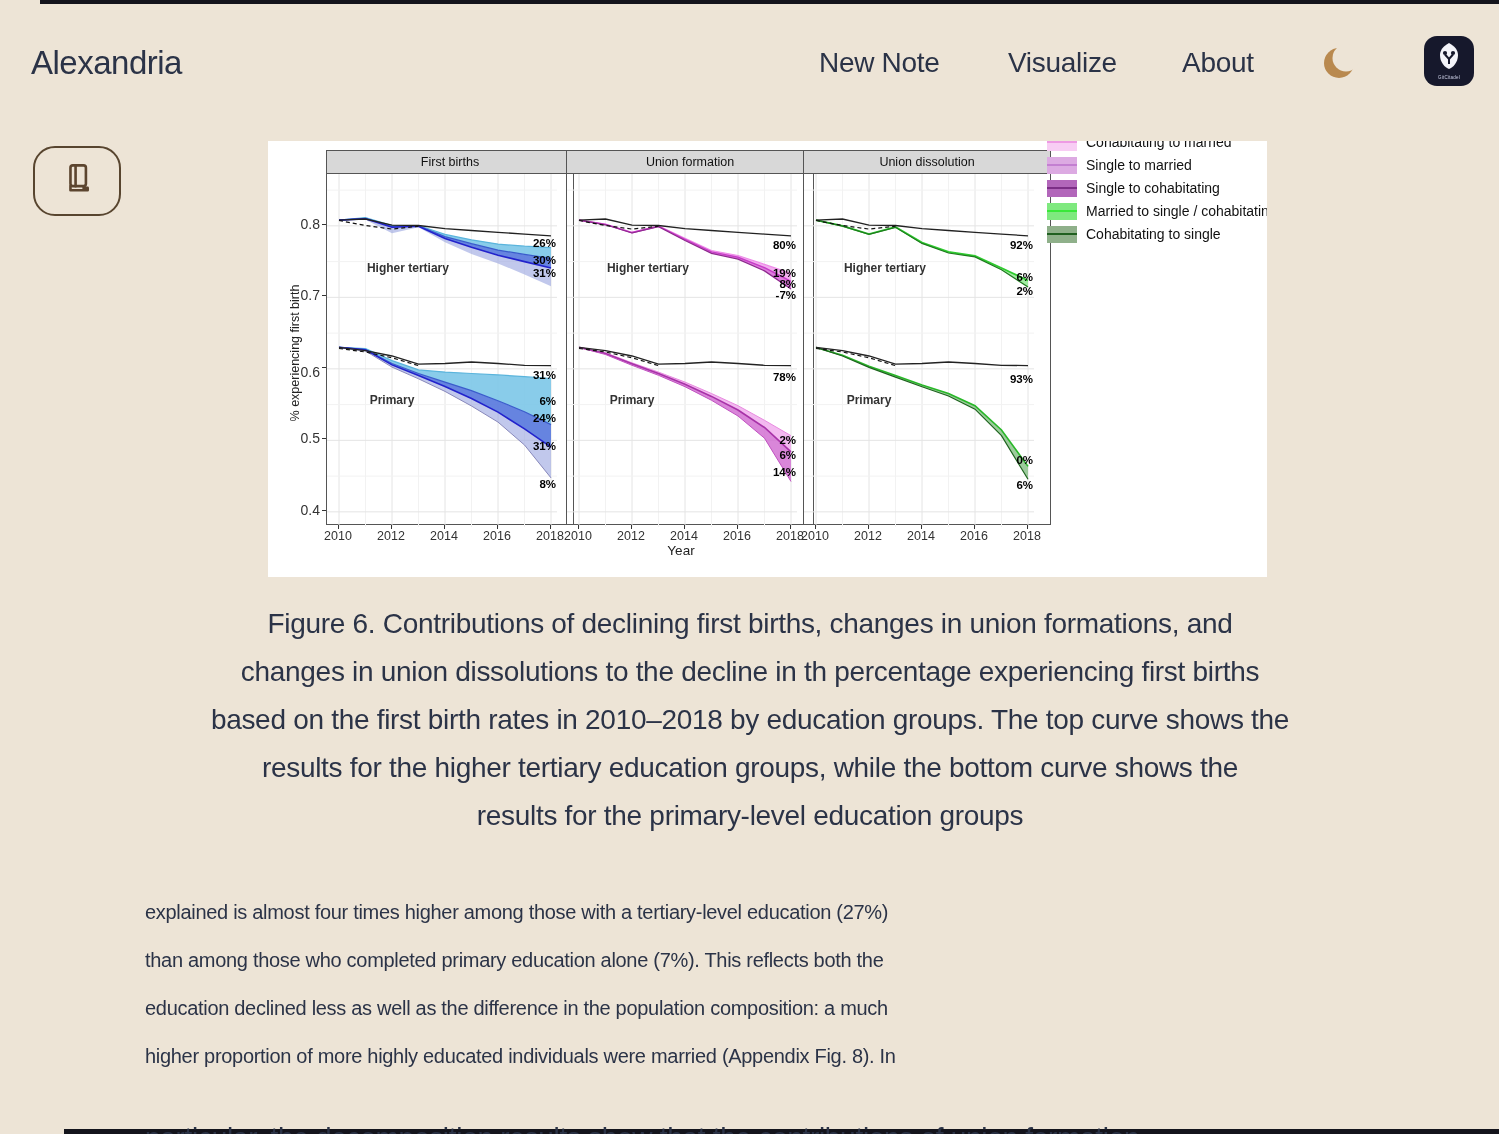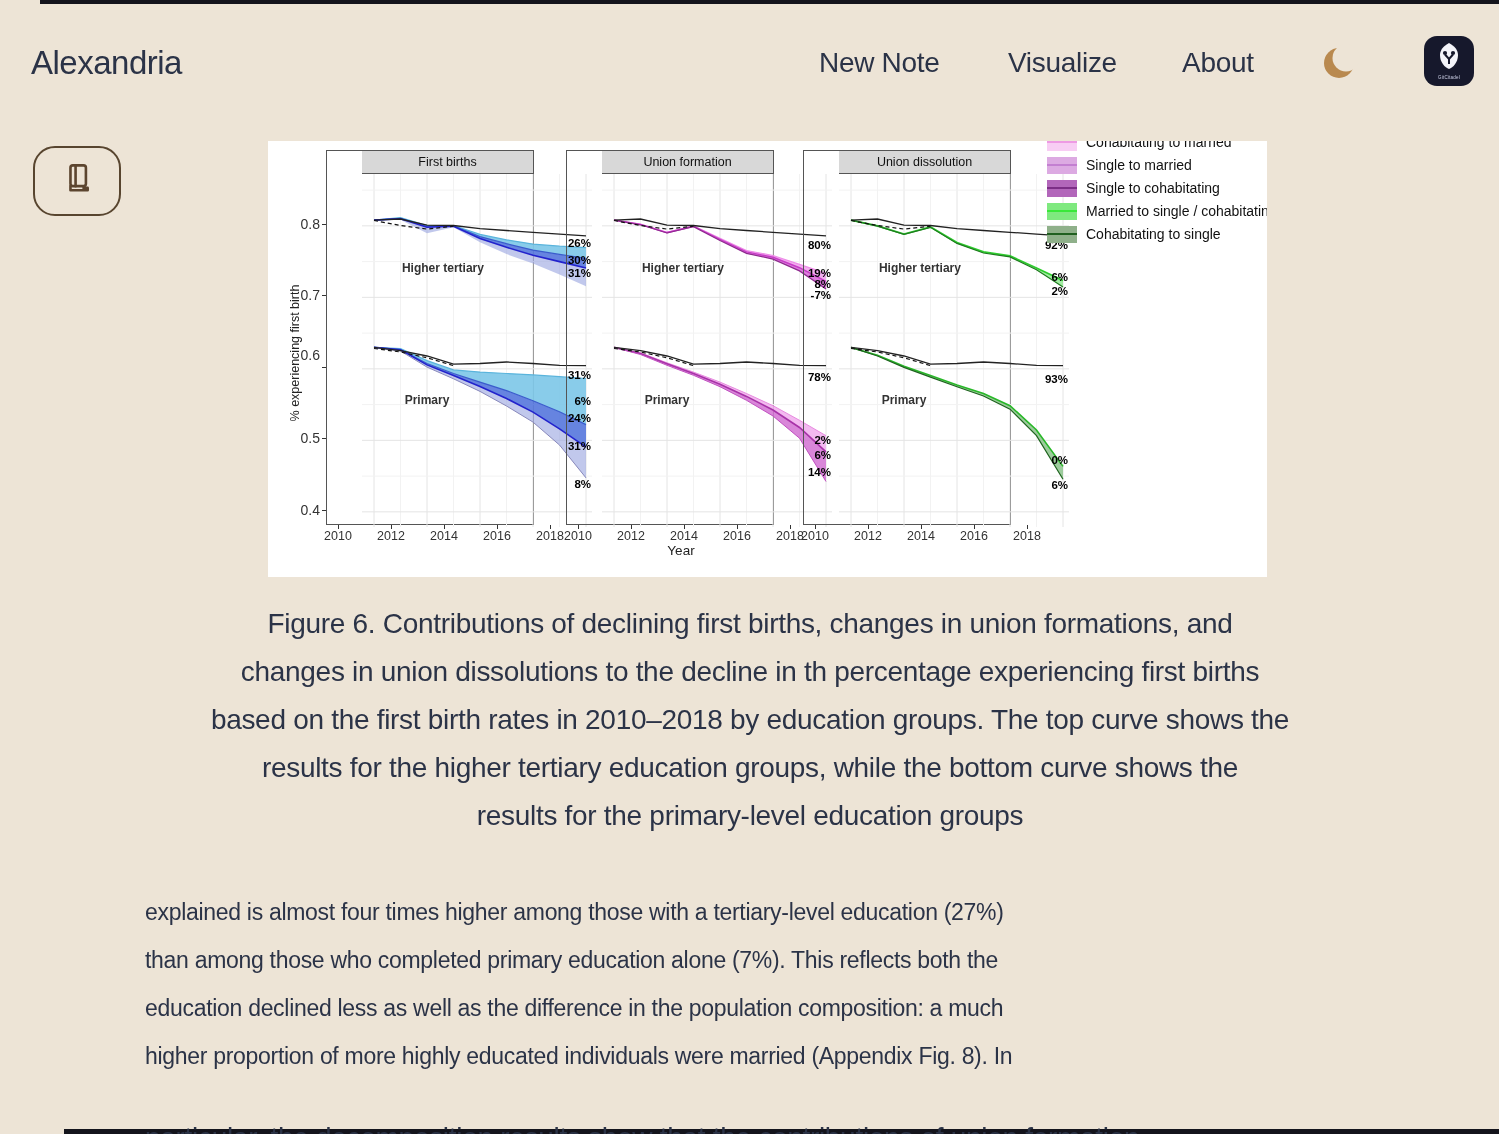--- a/index.html
+++ b/index.html
@@ -22,41 +22,41 @@
   .badge-btn{position:absolute;left:1424px;top:36px;width:50px;height:50px;border-radius:13px;
     background:#16182c;cursor:pointer;display:flex;flex-direction:column;align-items:center;justify-content:center;}
   .badge-label{color:#cfd2e8;font-size:4.5px;margin-top:1px;letter-spacing:0.2px;}
 
   
   .reader-btn{position:absolute;left:33px;top:146px;width:84px;height:66px;border:2.5px solid #58452f;
     border-radius:22px;background:transparent;display:flex;align-items:center;justify-content:center;cursor:pointer;}
 
   
   .figure{position:absolute;left:268px;top:141px;width:999px;height:436px;background:#ffffff;overflow:hidden;}
-  .panel{position:absolute;top:9px;width:208px;height:375px;border:1px solid #555;box-sizing:border-box;padding-left:35px;}
+  .panel{position:absolute;top:9px;width:248px;height:375px;border:1px solid #555;box-sizing:border-box;}
   .panel-header{height:22px;background:#d8d8d8;border-bottom:1px solid #555;display:flex;align-items:center;justify-content:center;
     font-size:12.5px;color:#111;}
   .panel svg{display:block;}
   .ylab{position:absolute;left:27px;top:212px;transform:translate(-50%,-50%) rotate(-90deg);
     font-size:12.5px;color:#222;white-space:nowrap;}
   .ytick{position:absolute;left:12px;width:40px;text-align:right;font-size:14px;color:#333;}
   .ytickmark{position:absolute;width:4px;height:1px;background:#333;}
   .xtick{position:absolute;top:388px;font-size:12.5px;color:#333;transform:translateX(-50%);text-align:center;}
   .xtickmark{position:absolute;top:384px;width:1px;height:4px;background:#333;}
   .xlab{position:absolute;left:413px;top:402px;transform:translateX(-50%);font-size:13.5px;color:#222;}
   .legend-row{position:absolute;left:779px;height:20px;display:flex;align-items:center;}
   .legend-swatch{width:30px;height:17px;position:relative;flex:none;}
   .legend-line{position:absolute;left:0;right:0;top:7px;height:2.5px;}
   .legend-text{margin-left:9px;font-size:14px;color:#111;white-space:nowrap;}
 
   
   .caption{position:absolute;left:100px;top:600px;width:1300px;text-align:center;}
   .caption-line{font-size:28px;line-height:48px;letter-spacing:-0.3px;color:#2b3347;}
   .article{position:absolute;left:145px;top:888px;width:1300px;text-align:left;}
-  .article-line{font-size:23px;line-height:48px;letter-spacing:-0.3px;color:#2b3347;}
+  .article-line{font-size:20px;line-height:48px;letter-spacing:-0.3px;color:#2b3347;}
   .partial-line{position:absolute;left:145px;top:1122px;width:1300px;font-size:28px;letter-spacing:-0.3px;color:#2b3347;white-space:nowrap;}
 </style>
 </head>
 <body>
 
 <div id="edge-top" class="edge"></div>
 <div id="edge-bottom" class="edge"></div>
 
 <div class="app-title">Alexandria</div>
 
@@ -95,21 +95,21 @@
   </span>
 </div>
 
 <div class="figure">
   <div class="ylab">% experiencing first birth</div>
   <div id="yticks">
       <div class="ytick" style="top: 74.8375px;">0.8</div>
       <div class="ytickmark" style="left: 54px; top: 82.8375px;"></div>
       <div class="ytick" style="top: 146.338px;">0.7</div>
       <div class="ytickmark" style="left: 54px; top: 154.338px;"></div>
-      <div class="ytick" style="top: 206px;">0.6</div>
+      <div class="ytick" style="top: 223px;">0.6</div>
       <div class="ytickmark" style="left: 54px; top: 225.838px;"></div>
       <div class="ytick" style="top: 289.337px;">0.5</div>
       <div class="ytickmark" style="left: 54px; top: 297.337px;"></div>
       <div class="ytick" style="top: 360.837px;">0.4</div>
       <div class="ytickmark" style="left: 54px; top: 368.837px;"></div>
     </div>
   <div id="chart-panels">
       <div class="panel" style="left: 58px;">
         <div class="panel-header">First births</div>
         <svg width="230" height="353">

